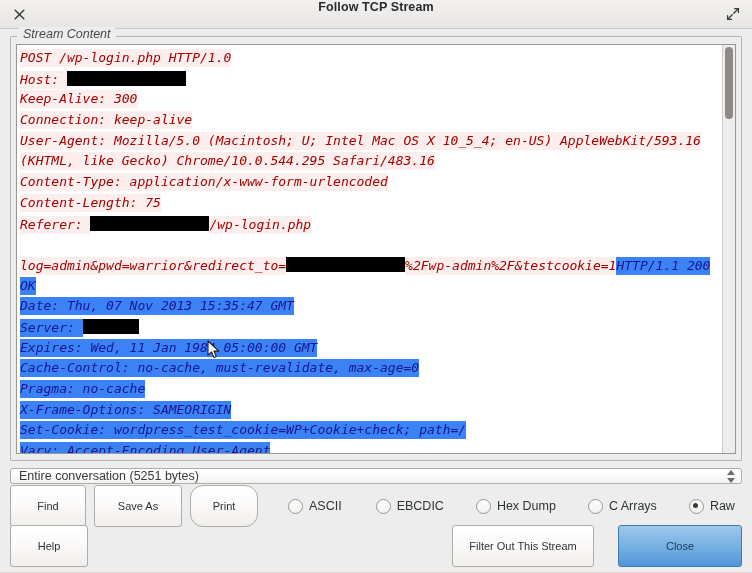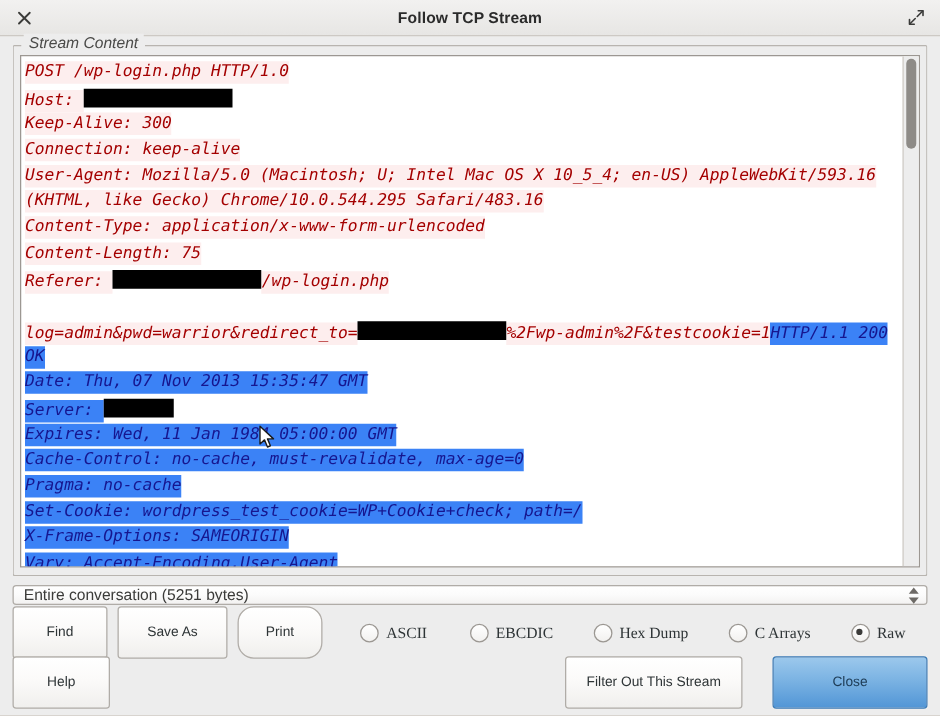--- a/index.html
+++ b/index.html
@@ -30,21 +30,21 @@
   }
 
   
   .titlebar {
     position: relative;
     height: 28px;
     flex: 0 0 28px;
     background: linear-gradient(to bottom, #f2f1f0 0%, #e7e6e4 100%);
     border-bottom: 1px solid #cdc9c4;
     display: flex;
-    align-items: center;
+    align-items: flex-start;
     justify-content: center;
   }
   .titlebar-title {
     font-size: 12.5px;
     font-weight: bold;
     color: #2b2b2b;
     letter-spacing: 0.1px;
   }
   .tb-btn {
     position: absolute;
@@ -235,24 +235,23 @@
     box-sizing: border-box;
     padding: 0 10px;
     white-space: nowrap;
   }
   .btn-find   { width: 76px; }
   .btn-saveas { width: 88px; }
   .btn-print  { width: 68px; border-radius: 13px; }
 
   .radio-item {
     display: inline-flex;
-    align-items: flex-end;
+    align-items: flex-start;
     cursor: default;
     white-space: nowrap;
-    font-family: Liberation Serif, serif;
   }
   .radio-mark {
     width: 13px;
     height: 13px;
     border-radius: 50%;
     border: 1px solid #9b9792;
     background: linear-gradient(to bottom, #ffffff, #f2f1ef);
     display: inline-block;
     position: relative;
     flex: 0 0 13px;
@@ -338,22 +337,22 @@
           <div class="tline req"><span class="seg">Content-Length: 75</span></div>
           <div class="tline req"><span class="seg">Referer: </span><span class="redact" style="width: 119px;"></span><span class="seg">/wp-login.php</span></div>
           <div class="tline blank"></div>
           <div class="tline "><span class="req"><span class="seg">log=admin&amp;pwd=warrior&amp;redirect_to=</span></span><span class="redact" style="width: 119px;"></span><span class="req"><span class="seg">%2Fwp-admin%2F&amp;testcookie=1</span></span><span class="res"><span class="seg">HTTP/1.1 200</span></span></div>
           <div class="tline res"><span class="seg">OK</span></div>
           <div class="tline res"><span class="seg">Date: Thu, 07 Nov 2013 15:35:47 GMT</span></div>
           <div class="tline res"><span class="seg">Server: </span><span class="redact" style="width: 56px;"></span></div>
           <div class="tline res"><span class="seg">Expires: Wed, 11 Jan 1984 05:00:00 GMT</span></div>
           <div class="tline res"><span class="seg">Cache-Control: no-cache, must-revalidate, max-age=0</span></div>
           <div class="tline res"><span class="seg">Pragma: no-cache</span></div>
+          <div class="tline res"><span class="seg">X-Frame-Options: SAMEORIGIN</span></div>
           <div class="tline res"><span class="seg">Set-Cookie: wordpress_test_cookie=WP+Cookie+check; path=/</span></div>
-          <div class="tline res"><span class="seg">X-Frame-Options: SAMEORIGIN</span></div>
           <div class="tline res"><span class="seg">Vary: Accept-Encoding,User-Agent</span></div>
         </div>
       <div class="vscroll">
         <div class="vscroll-thumb"></div>
       </div>
     </div>
 
     <div class="mouse-cursor" style="left:196px; top:304px;">
       <svg width="14" height="20" viewBox="0 0 14 20" aria-hidden="true">
         <path d="M1,1 L1,15.2 L4.6,11.9 L7.0,17.6 L9.3,16.6 L7.0,11.1 L11.8,11.1 Z" fill="#ffffff" stroke="#1a1a1a" stroke-width="1.1" stroke-linejoin="round"></path>

